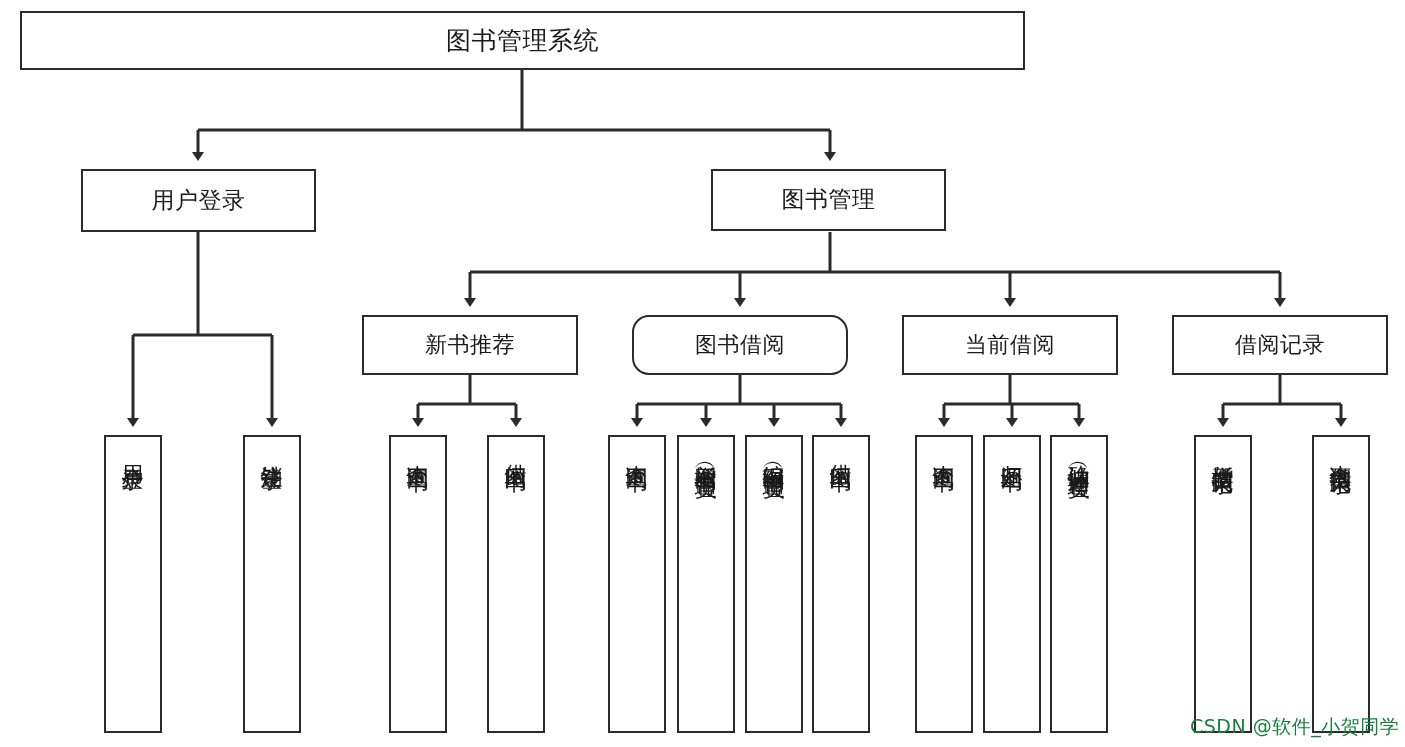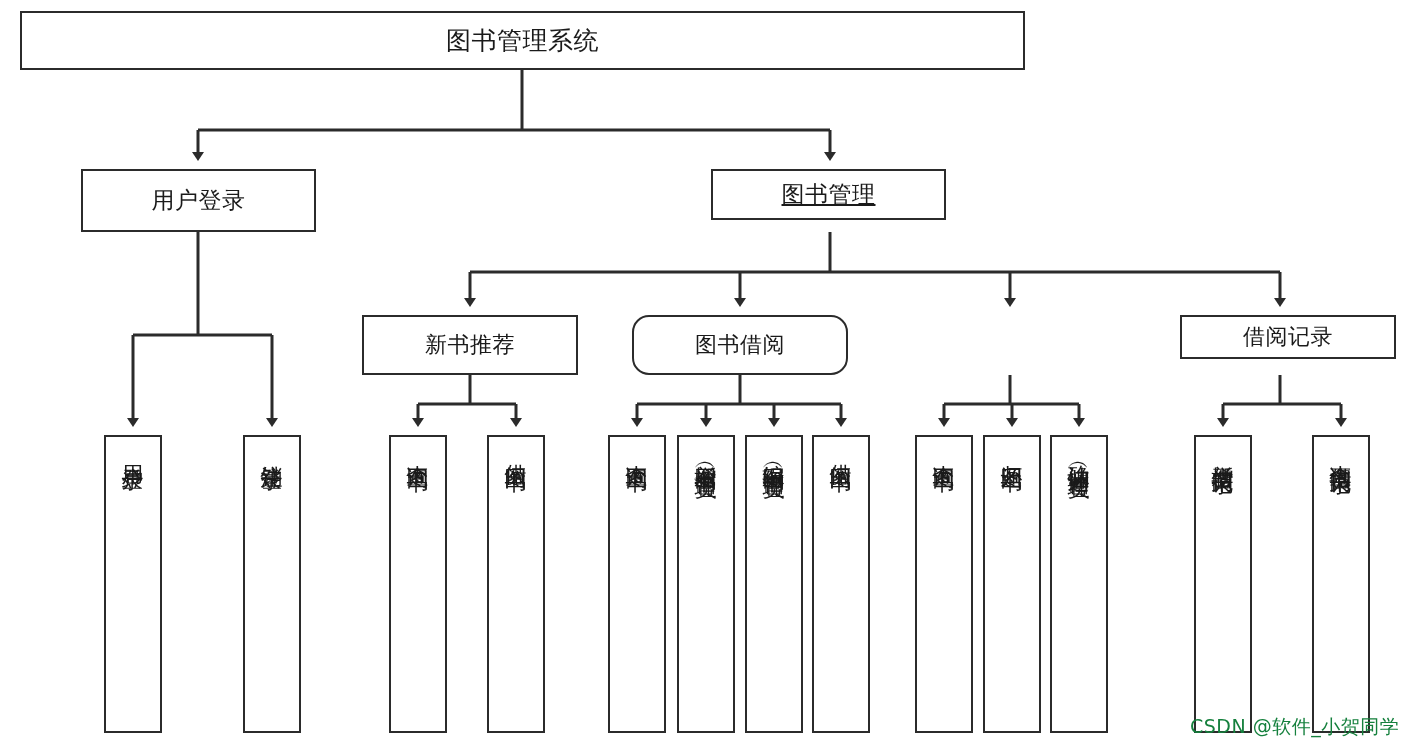--- a/index.html
+++ b/index.html
@@ -121,31 +121,34 @@
     </g>
   </svg>
 
   <div class="node root" style="left:20px; top:11px; width:1005px; height:59px;">
     <span class="lbl">图书管理系统</span>
   </div>
 
   <div class="node lvl1" style="left:81px; top:169px; width:235px; height:63px;">
     <span class="lbl">用户登录</span>
   </div>
-  <div class="node lvl1" style="left:711px; top:169px; width:235px; height:51px;text-decoration:underline;">
+  <div class="node lvl1" style="left:711px; top:169px; width:235px; height:62px;">
     <span class="lbl">图书管理</span>
   </div>
 
   <div class="node lvl2" style="left:362px; top:315px; width:216px; height:60px;">
     <span class="lbl">新书推荐</span>
   </div>
   <div class="node lvl2" style="left:632px; top:315px; width:216px; height:60px;border-radius:17px;">
     <span class="lbl">图书借阅</span>
   </div>
-  <div class="node lvl2" style="left:1172px; top:315px; width:216px; height:44px;margin-left:8px;">
+  <div class="node lvl2" style="left:902px; top:315px; width:216px; height:60px;">
+    <span class="lbl">当前借阅</span>
+  </div>
+  <div class="node lvl2" style="left:1172px; top:315px; width:216px; height:60px;">
     <span class="lbl">借阅记录</span>
   </div>
 
   <div class="node leaf" style="left:104px; top:435px; width:58px; height:298px;">
     <span class="lbl">用户登录</span>
   </div>
   <div class="node leaf" style="left:243px; top:435px; width:58px; height:298px;">
     <span class="lbl">注销登录</span>
   </div>
   <div class="node leaf" style="left:389px; top:435px; width:58px; height:298px;">

